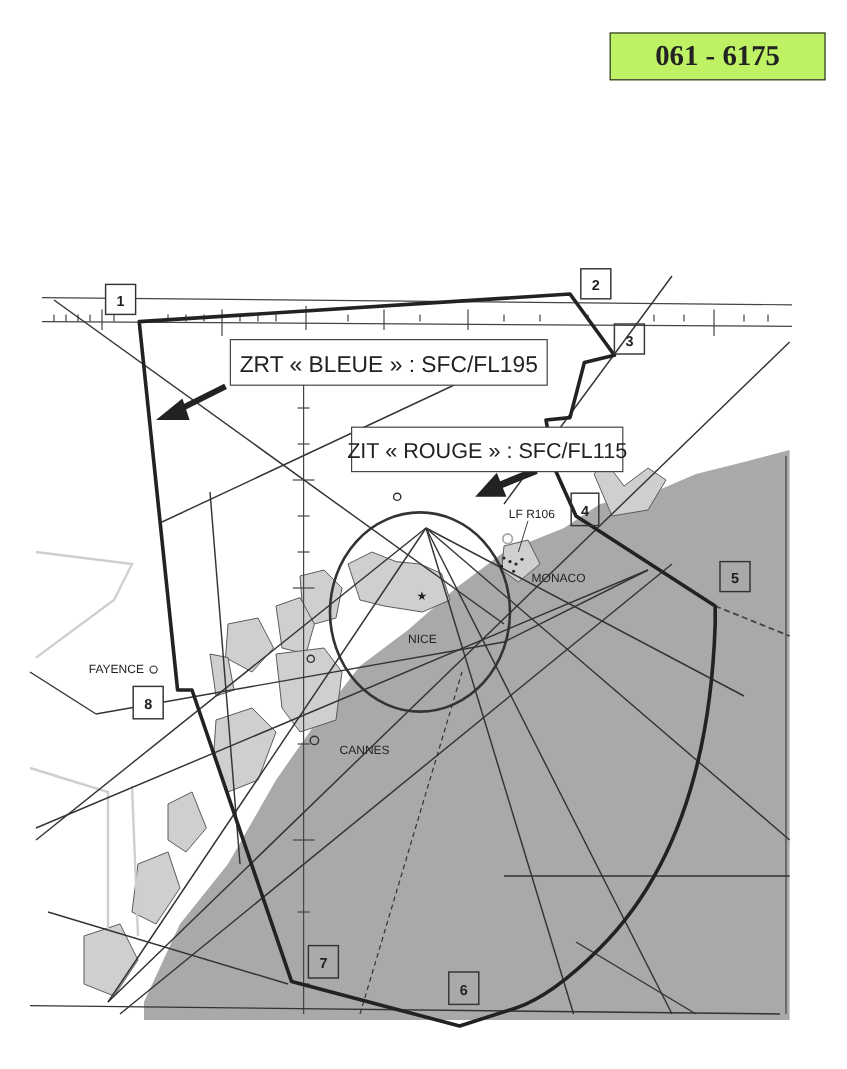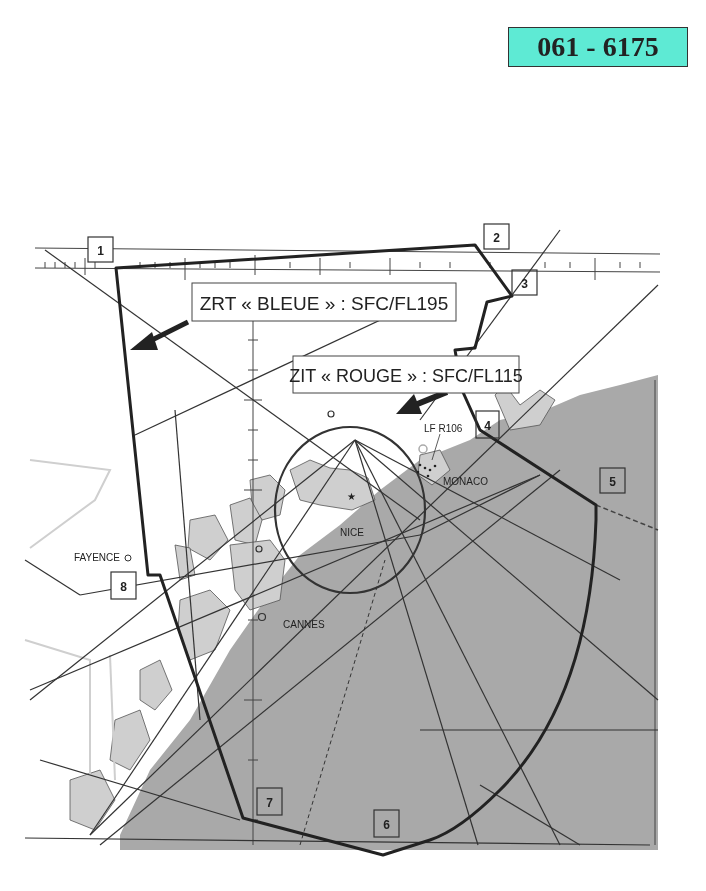--- a/index.html
+++ b/index.html
@@ -1,21 +1,21 @@
 <!DOCTYPE html>
 <html><head>
 <meta charset="utf-8">
 <style>
   html, body { margin: 0; padding: 0; background: #ffffff; }
   body { width: 706px; height: 891px; position: relative; overflow: hidden; font-family: "Liberation Sans", sans-serif; }
   .ref-box {
     position: absolute; left: 508px; top: 27px; width: 180px; height: 40px;
-    border: 1.5px solid #333; background: #5eead4;
+    border: 1.5px solid #333; background: #bef264;
     display: flex; align-items: center; justify-content: center;
-    font-family: "Liberation Serif", serif; font-weight: bold; font-size: 28px; color: #222;
+    font-family: "Liberation Serif", serif; font-weight: bold; font-size: 24px; color: #222;
     box-sizing: border-box;
   }
   svg.map { position: absolute; left: 0; top: 0; }
   .lbl { font-family: "Liberation Sans", sans-serif; fill: #222; }
 </style>
 </head>
 <body>
 
 <div class="ref-box">
   <span>061 - 6175</span>

